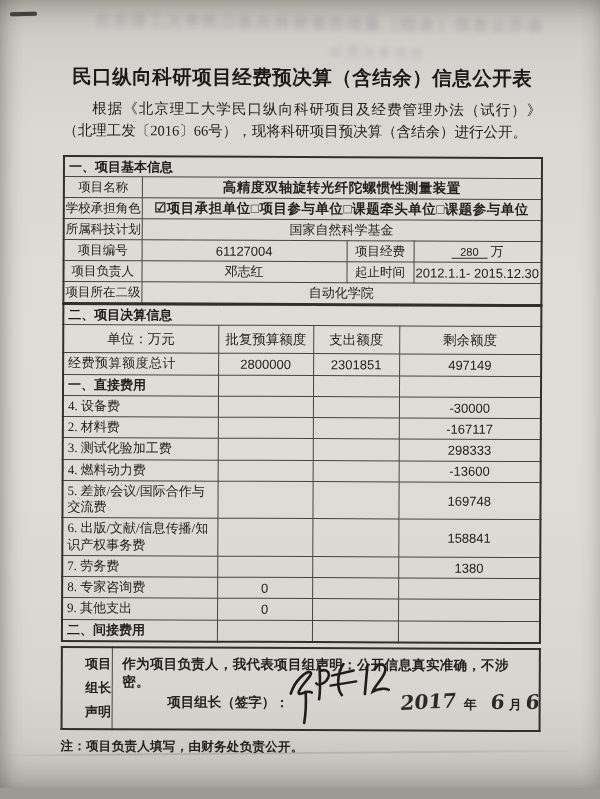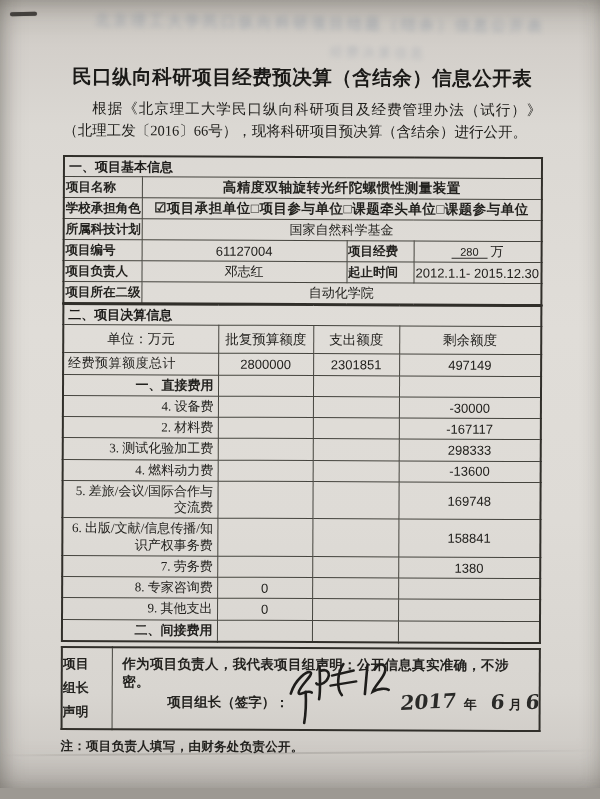--- a/index.html
+++ b/index.html
@@ -55,39 +55,39 @@
   table { border-collapse:collapse; width:478px; table-layout:fixed; }
   td { border:1px solid #45443e; vertical-align:middle; overflow:hidden; }
   .t1, .t2 { border:2px solid #312f2a; }
   .t1 { margin-top:13px; }
   .t2 { margin-top:-1px; }
   .sec-row td {
     height:20px; font-family:"Liberation Sans","DejaVu Sans",sans-serif;
     font-weight:700; font-size:13.5px; padding-left:4px; color:#1d1c1a;
   }
   .t1 td { height:21px; font-size:13px; }
-  .t1 .lab { text-align:left; font-size:12.5px; padding:0 1px; white-space:nowrap;font-weight:bold; }
+  .t1 .lab { text-align:center; font-size:12.5px; padding:0 1px; white-space:nowrap; }
   .t1 .val { text-align:center; }
   .t1 .strong { font-weight:700; font-size:13.5px; letter-spacing:.5px; }
   .num { font-family:"Liberation Sans","DejaVu Sans",sans-serif; font-size:11px; }
   .u { border-bottom:1.5px solid #2c2b28; padding:0 9px; }
   .unit { margin-left:3px; }
   .t2 td { font-size:13px; }
   .t2 .hdr td { height:28px; text-align:center; font-size:13.5px; }
-  .t2 .c1 { text-align:right; padding:2px 4px; line-height:1.25; }
+  .t2 .c1 { text-align:left; padding:2px 4px; line-height:1.25; }
   .t2 .c2,.t2 .c3,.t2 .c4 { text-align:center; }
   .t2 tr td { height:21px; }
   .t2 .r-total .c1 { text-align:left; letter-spacing:.5px; }
   .t2 .r-sec td { height:17px; }
   .t2 .r-sec .c1 { font-weight:600; }
   .t2 .r-tall td { height:32px; }
   
   .t3 { margin-top:4px; border:2px solid #312f2a; }
   .t3 .side {
-    width:50px; text-align:left; font-size:13px; font-weight:600;
+    width:50px; text-align:right; font-size:13px; font-weight:600;
     line-height:1.85; padding:4px 0;
   }
   .t3 .main { position:relative; height:82px; vertical-align:top; }
   .decl { padding:7px 8px 0 10px; font-size:13.5px; font-weight:600; letter-spacing:.3px; }
   .sign-label { position:absolute; left:55px; top:45px; font-size:13.5px; font-weight:600; }
   .signature { position:absolute; left:172px; top:8px; width:112px; height:68px; transform:rotate(-3deg); }
   .date-line { position:absolute; left:288px; top:40px; width:138px; display:flex; align-items:baseline; }
   .hw {
     font-family:"DejaVu Serif",serif; font-size:20px; font-weight:600; color:#2a2a28;
     transform:skewX(-8deg) rotate(-3deg); display:inline-block;

